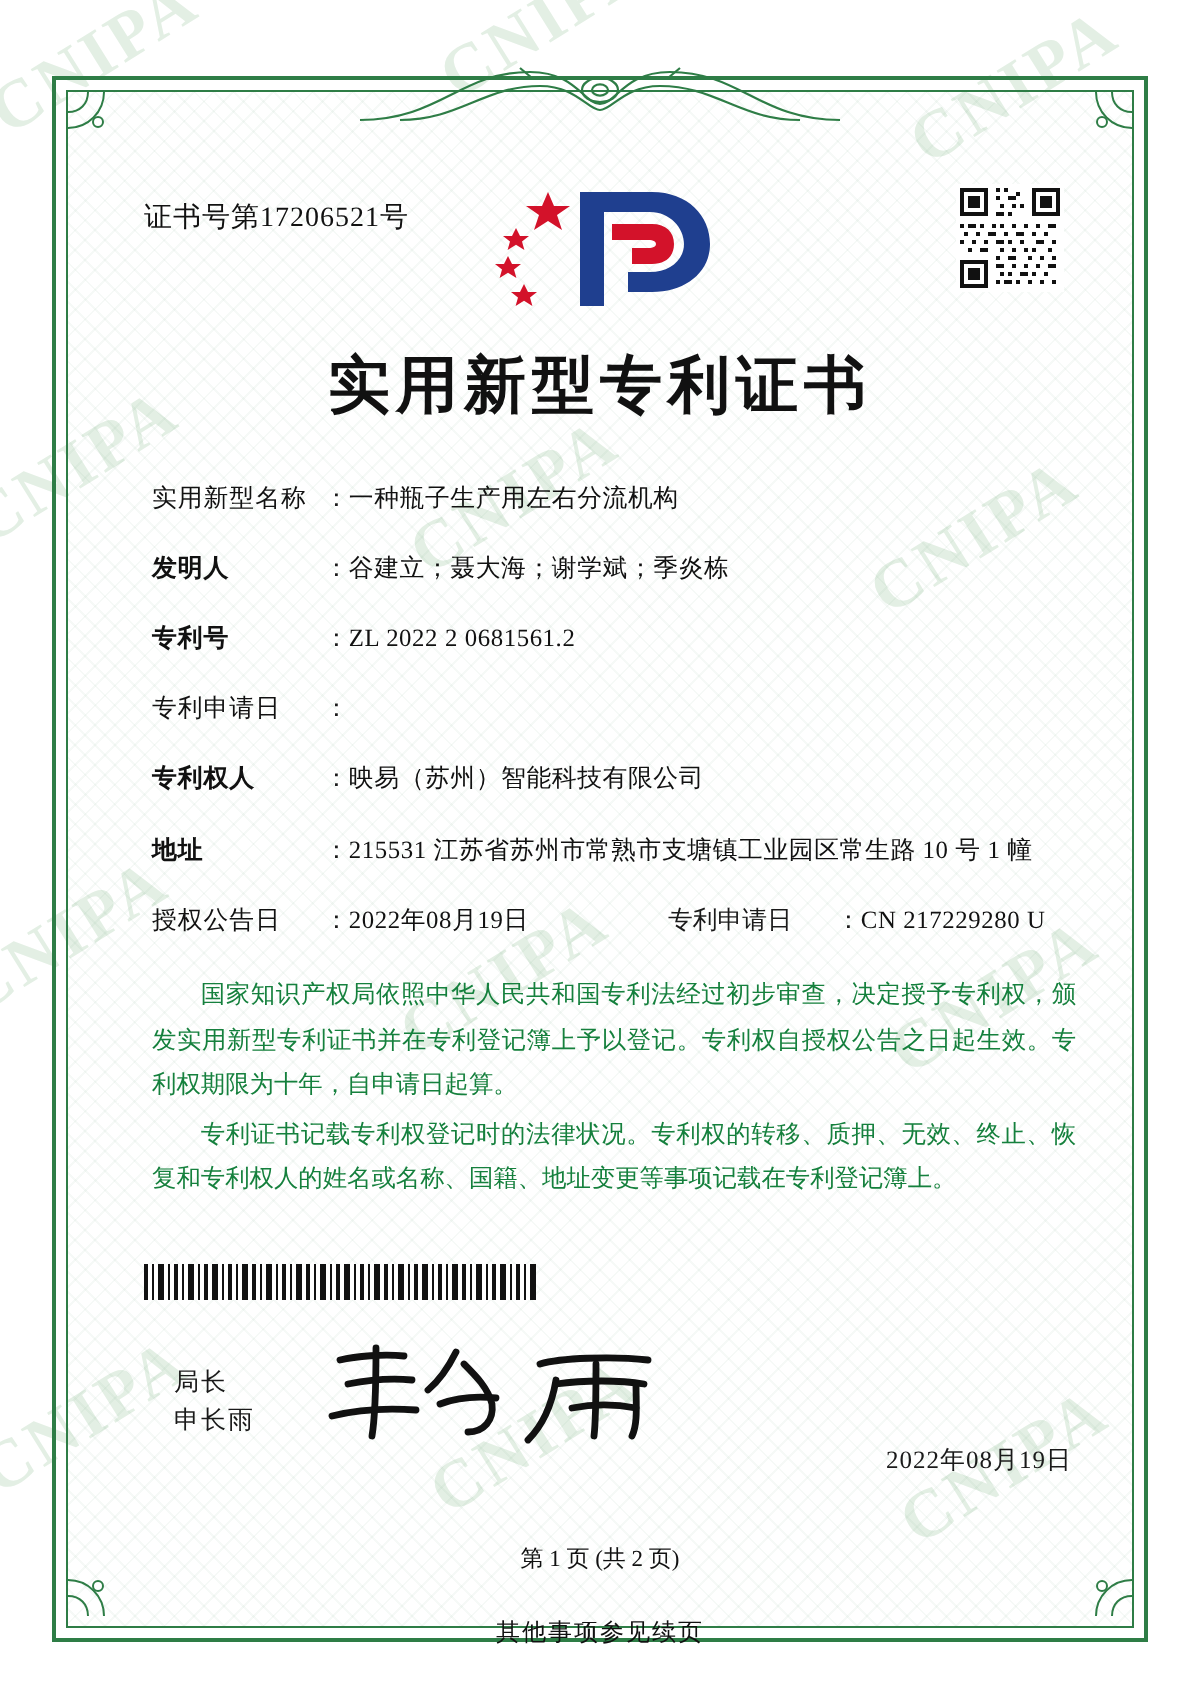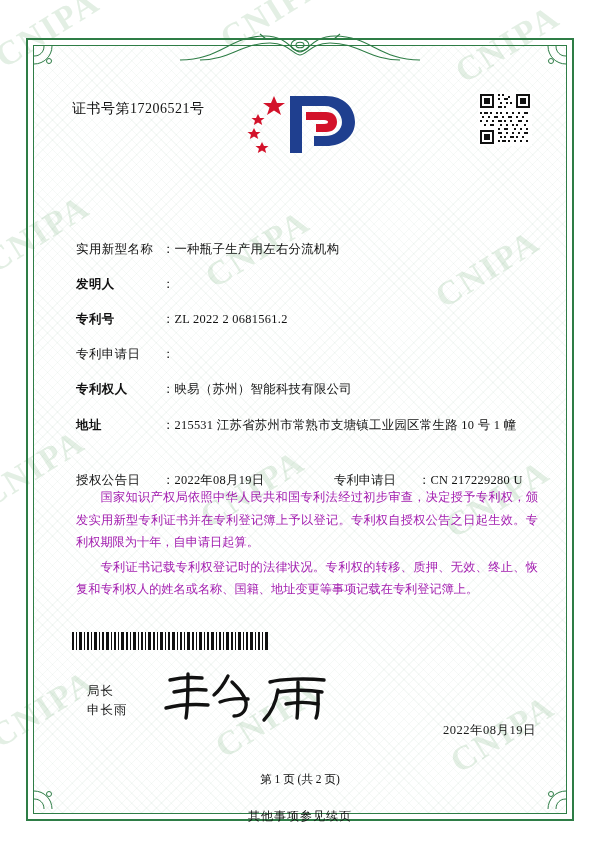--- a/index.html
+++ b/index.html
@@ -163,21 +163,20 @@
     color: #111;
     letter-spacing: 0.3px;
   }
   .f-colon {
     flex: 0 0 10px;
     text-align: center;
   }
   .two-col {
     display: flex;
     width: 100%;
-    margin-top: 20px;
   }
   .two-col .left-part {
     flex: 0 0 258px;
     display: flex;
   }
   .two-col .right-part {
     flex: 1;
     display: flex;
   }
   .r-label {
@@ -185,21 +184,21 @@
   }
 
   .paragraphs {
     position: absolute;
     left: 30px;
     right: 16px;
     top: 426px;
     font-size: 12.2px;
     line-height: 1.85;
     text-align: justify;
-    color: #a21caf;
+    color: #15803d;
   }
   .paragraphs p {
     margin: 0 0 2px 0;
     text-indent: 2em;
   }
 
   .barcode {
     position: absolute;
     left: 26px;
     top: 572px;
@@ -417,34 +416,36 @@
           <polygon points="14,36 16,40 20.5,40 17,42.8 18.2,47 14,44.4 9.8,47 11,42.8 7.5,40 12,40"></polygon>
           <polygon points="22,50 24,54 28.5,54 25,56.8 26.2,61 22,58.4 17.8,61 19,56.8 15.5,54 20,54"></polygon>
         </g>
         <g>
           <path d="M50 4 L86 4 C104 4, 115 16, 115 30 C115 44, 103 54, 86 54 L74 54 L74 44 L85 44 C95 44, 102 38, 102 30 C102 22, 95 14, 85 14 L62 14 L62 61 L50 61 Z" fill="#1f3f8f"></path>
           <path d="M66 20 L86 20 C93 20, 97 24, 97 30 C97 36, 93 40, 86 40 L76 40 L76 32 L84 32 C87 32, 88 31, 88 30 C88 29, 87 28, 84 28 L66 28 Z" fill="#d3122a"></path>
         </g>
       </svg>
     </div>
 
+    <div class="doc-title">实用新型专利证书</div>
 
     <div class="fields">
 
       <div class="field-row">
         <div class="f-label">实用新型名称</div>
         <div class="f-colon">：</div>
         <div class="f-value">一种瓶子生产用左右分流机构</div>
       </div>
 
       <div class="field-row">
         <div class="f-label spread">
             <span>发明人</span>
           </div>
         <div class="f-colon">：</div>
+        <div class="f-value">谷建立；聂大海；谢学斌；季炎栋</div>
       </div>
 
       <div class="field-row">
         <div class="f-label spread">
             <span>专利号</span>
           </div>
         <div class="f-colon">：</div>
         <div class="f-value">ZL 2022 2 0681561.2</div>
       </div>
 

